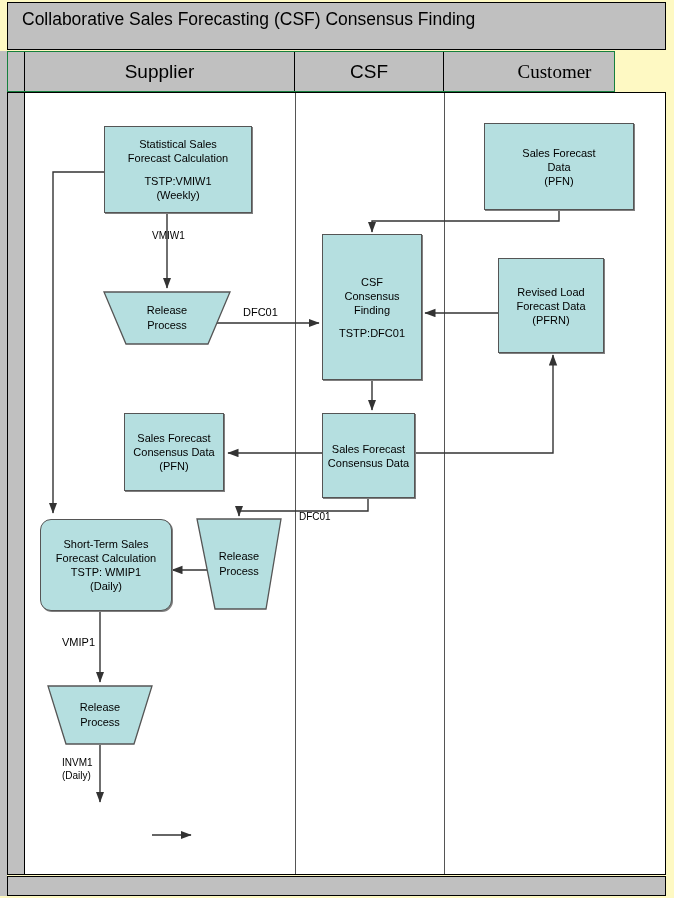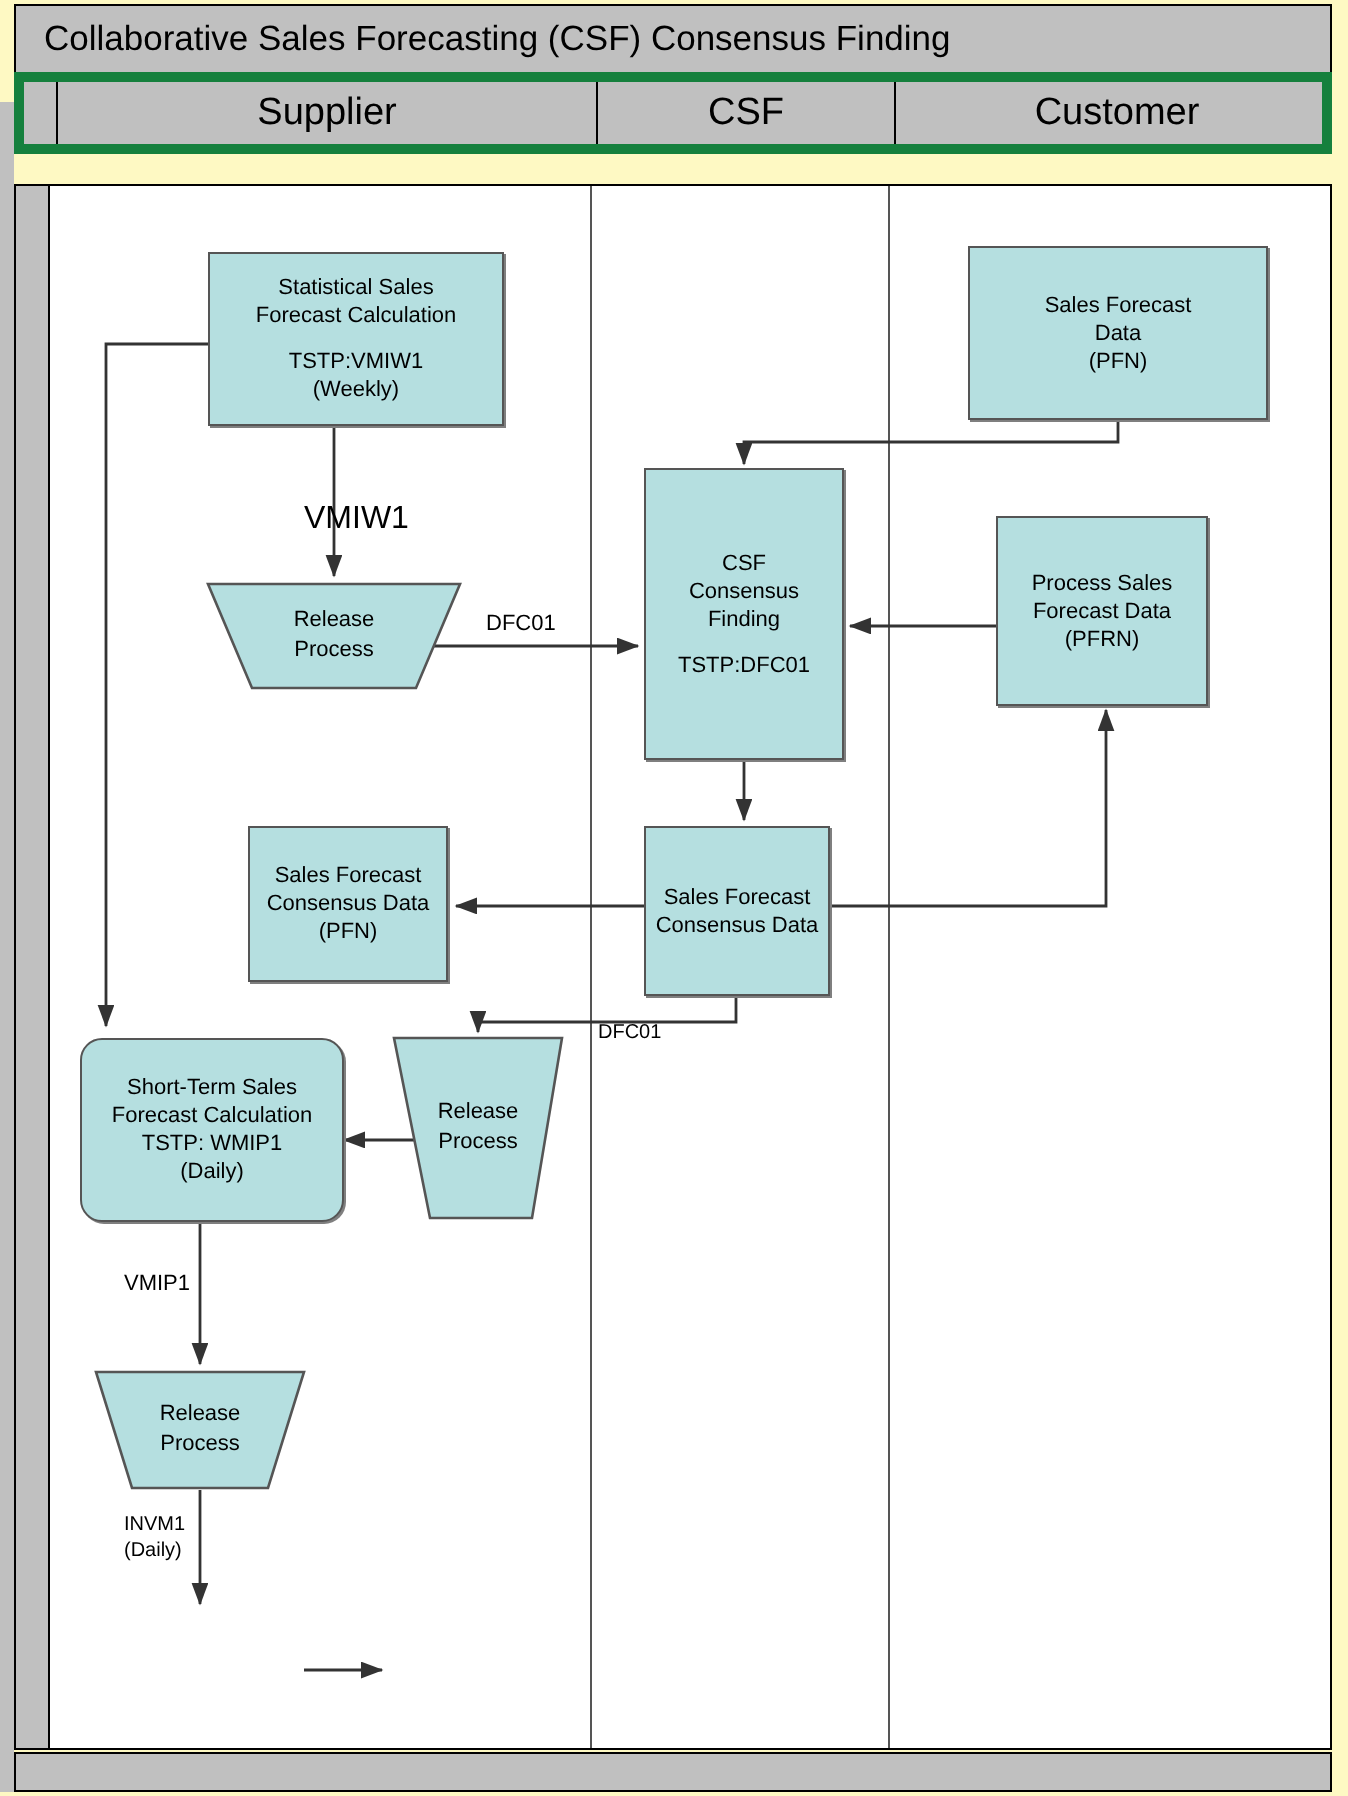--- a/index.html
+++ b/index.html
@@ -33,25 +33,25 @@
     position: absolute;
     left: 14px;
     top: 6px;
     font-size: 17.5px;
     color: #000;
     white-space: nowrap;
   }
   .header-row {
     position: absolute;
     left: 7px;
-    top: 36px;
-    width: 659px;
+    top: 51px;
+    width: 608px;
     height: 41px;
     box-sizing: border-box;
-    border: 5px solid #15803d;
+    border: 1px solid #15803d;
     background: #c0c0c0;
   }
   .header-spacer {
     position: absolute;
     left: 0px;
     top: 0px;
     width: 17px;
     height: 100%;
     border-right: 1px solid #000;
     box-sizing: border-box;
@@ -62,21 +62,21 @@
     height: 100%;
     box-sizing: border-box;
     display: flex;
     align-items: center;
     justify-content: center;
     font-size: 19px;
     color: #000;
   }
   #hdr-supplier { left: 17px;  width: 270px; border-right: 1px solid #000; }
   #hdr-csf      { left: 287px; width: 149px; border-right: 1px solid #000; }
-  #hdr-customer { left: 436px; width: 221px; }
+  #hdr-customer { left: 436px; width: 221px; font-family: Liberation Serif, serif; }
 
   .lane-body {
     position: absolute;
     left: 7px;
     top: 92px;
     width: 659px;
     height: 783px;
     box-sizing: border-box;
     border: 1px solid #000;
     background: #ffffff;
@@ -235,21 +235,21 @@
 
   <div class="node" style="left:322px; top:234px; width:100px; height:146px;">
     <span class="ln">CSF</span>
     <span class="ln">Consensus</span>
     <span class="ln">Finding</span>
     <span class="gap"></span>
     <span class="ln">TSTP:DFC01</span>
   </div>
 
   <div class="node" style="left:498px; top:258px; width:106px; height:95px;">
-    <span class="ln">Process Sales</span>
+    <span class="ln">Revised Load</span>
     <span class="ln">Forecast Data</span>
     <span class="ln">(PFRN)</span>
   </div>
 
   <div class="node" style="left:124px; top:413px; width:100px; height:78px;">
     <span class="ln">Sales Forecast</span>
     <span class="ln">Consensus Data</span>
     <span class="ln">(PFN)</span>
   </div>
 
@@ -280,21 +280,21 @@
       <polygon points="1,1 105,1 87,59 19,59" fill="#b5dfe0" stroke="#555" stroke-width="1.3"></polygon>
     </svg>
     <div style="position:absolute;left:0;top:0;width:106px;height:60px;display:flex;flex-direction:column;align-items:center;justify-content:center;font-size:11px;line-height:15px;">
       <span class="ln">Release</span>
       <span class="ln">Process</span>
     </div>
   </div>
 
 
 
-  <div style="position:absolute; left:152px; top:251px; font-size:16px; color:#000;">VMIW1</div>
+  <div style="position:absolute; left:152px; top:230px; font-size:10px; color:#000;">VMIW1</div>
 
   <div style="position:absolute; left:243px; top:306px; font-size:11px; color:#000;">DFC01</div>
 
   <div style="position:absolute; left:299px; top:511px; font-size:10px; color:#000;">DFC01</div>
 
   <div style="position:absolute; left:62px; top:636px; font-size:11px; color:#000;">VMIP1</div>
 
   <div style="position:absolute; left:62px; top:757px; font-size:10px; color:#000;">INVM1</div>
 
   <div style="position:absolute; left:62px; top:770px; font-size:10px; color:#000;">(Daily)</div>

